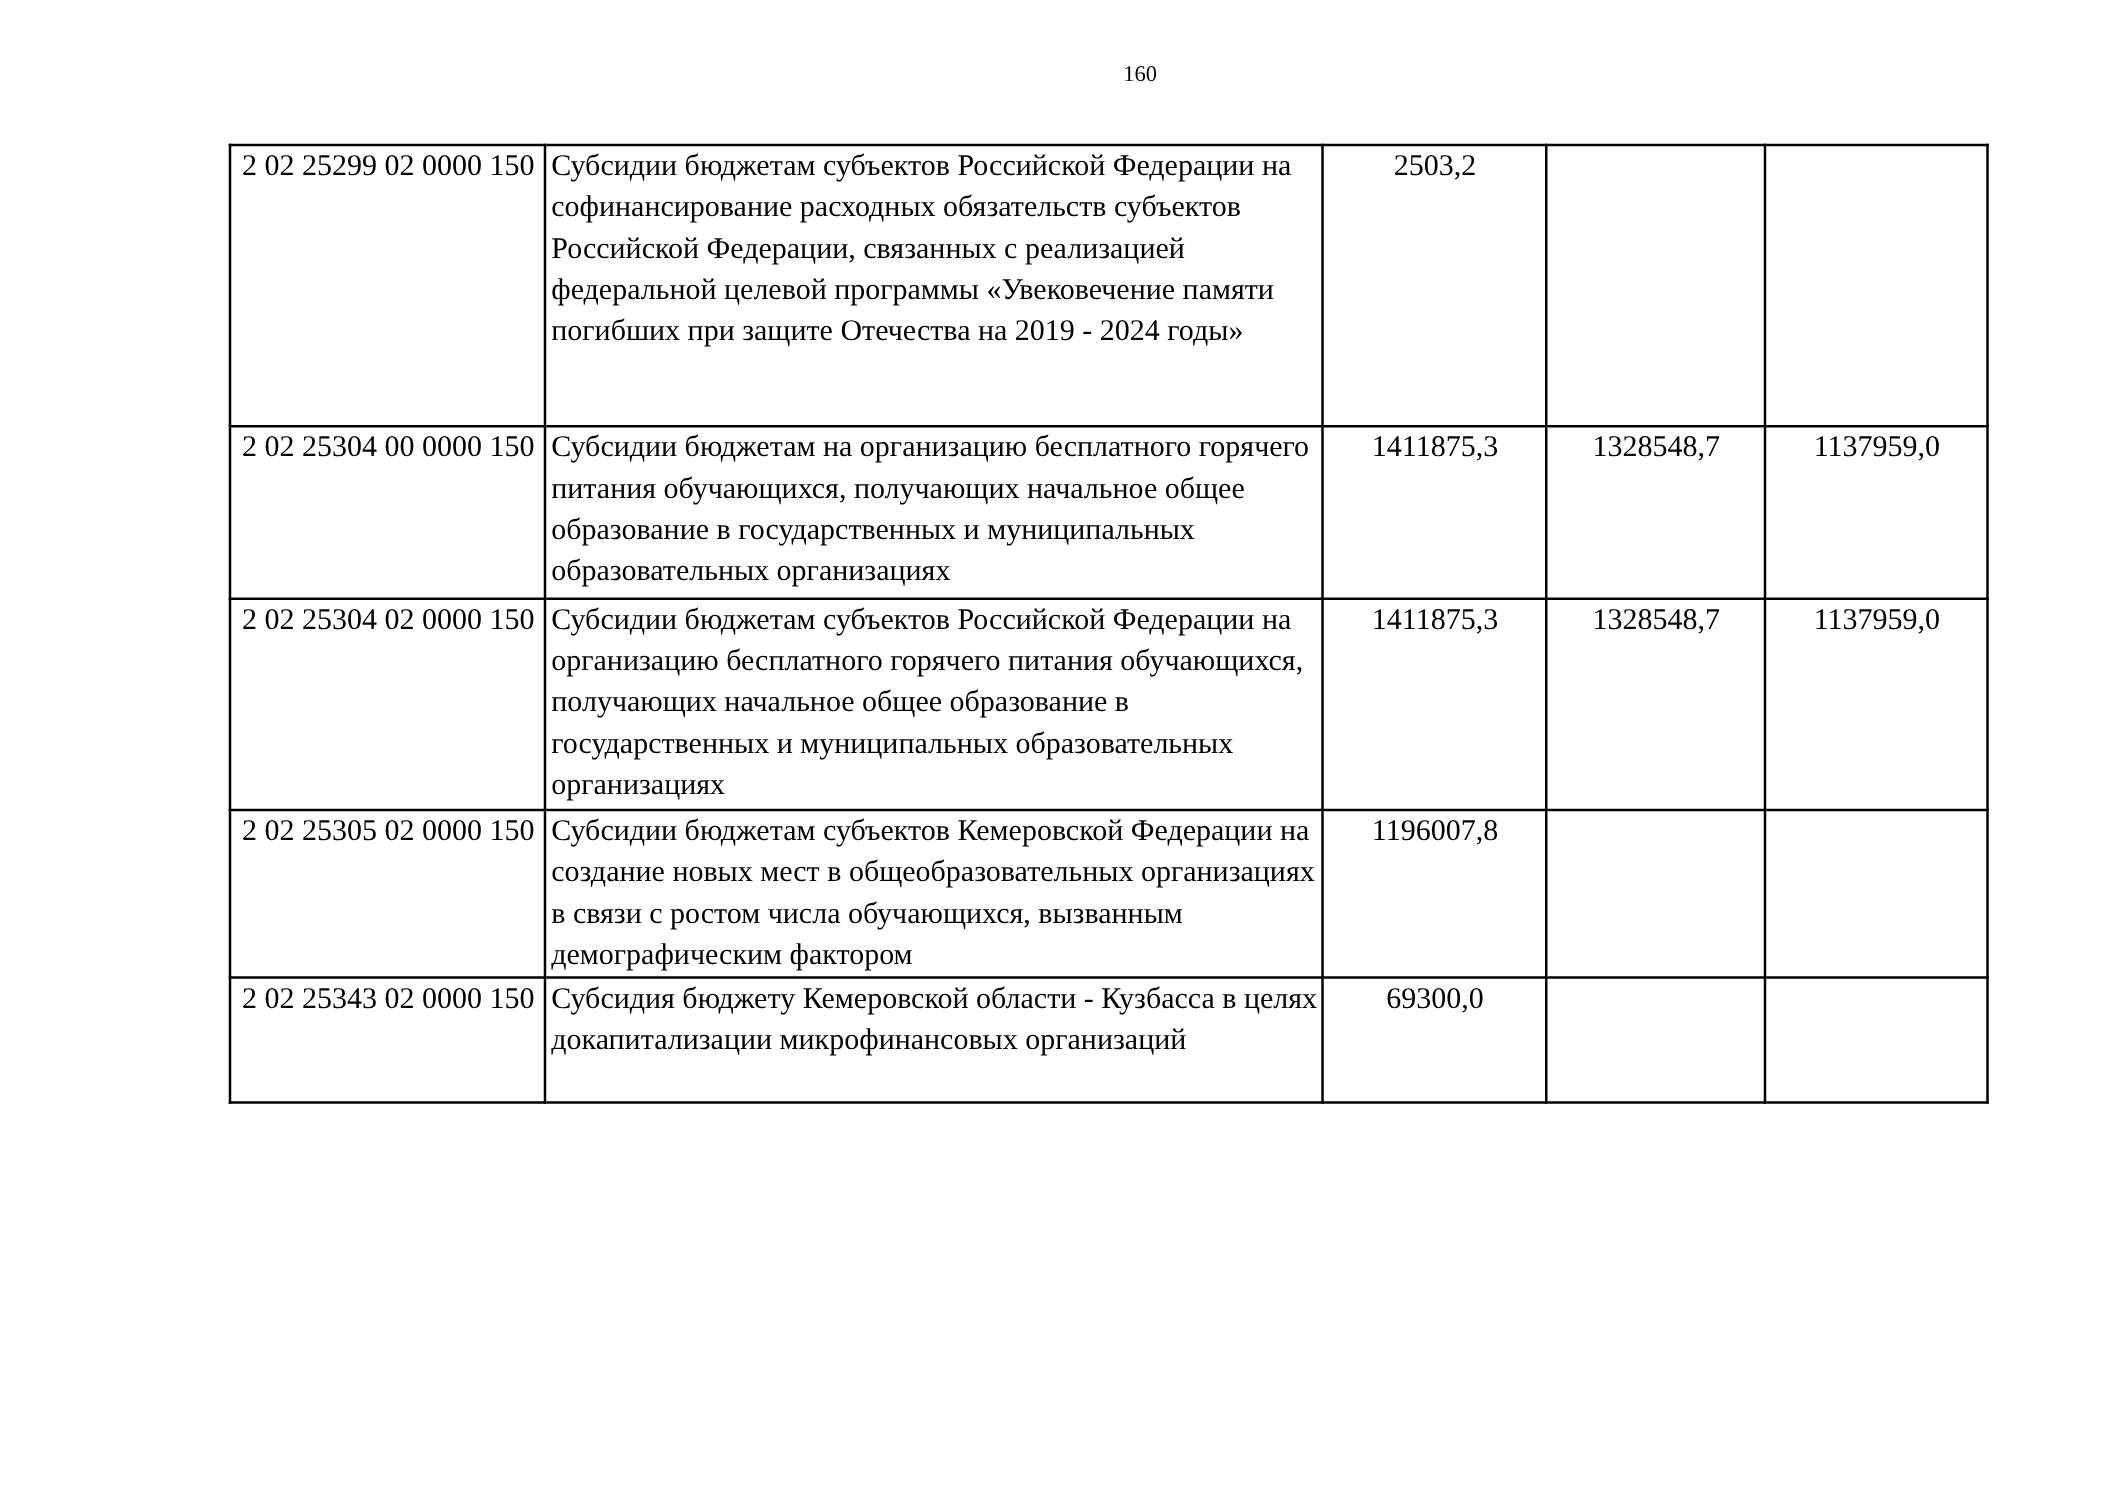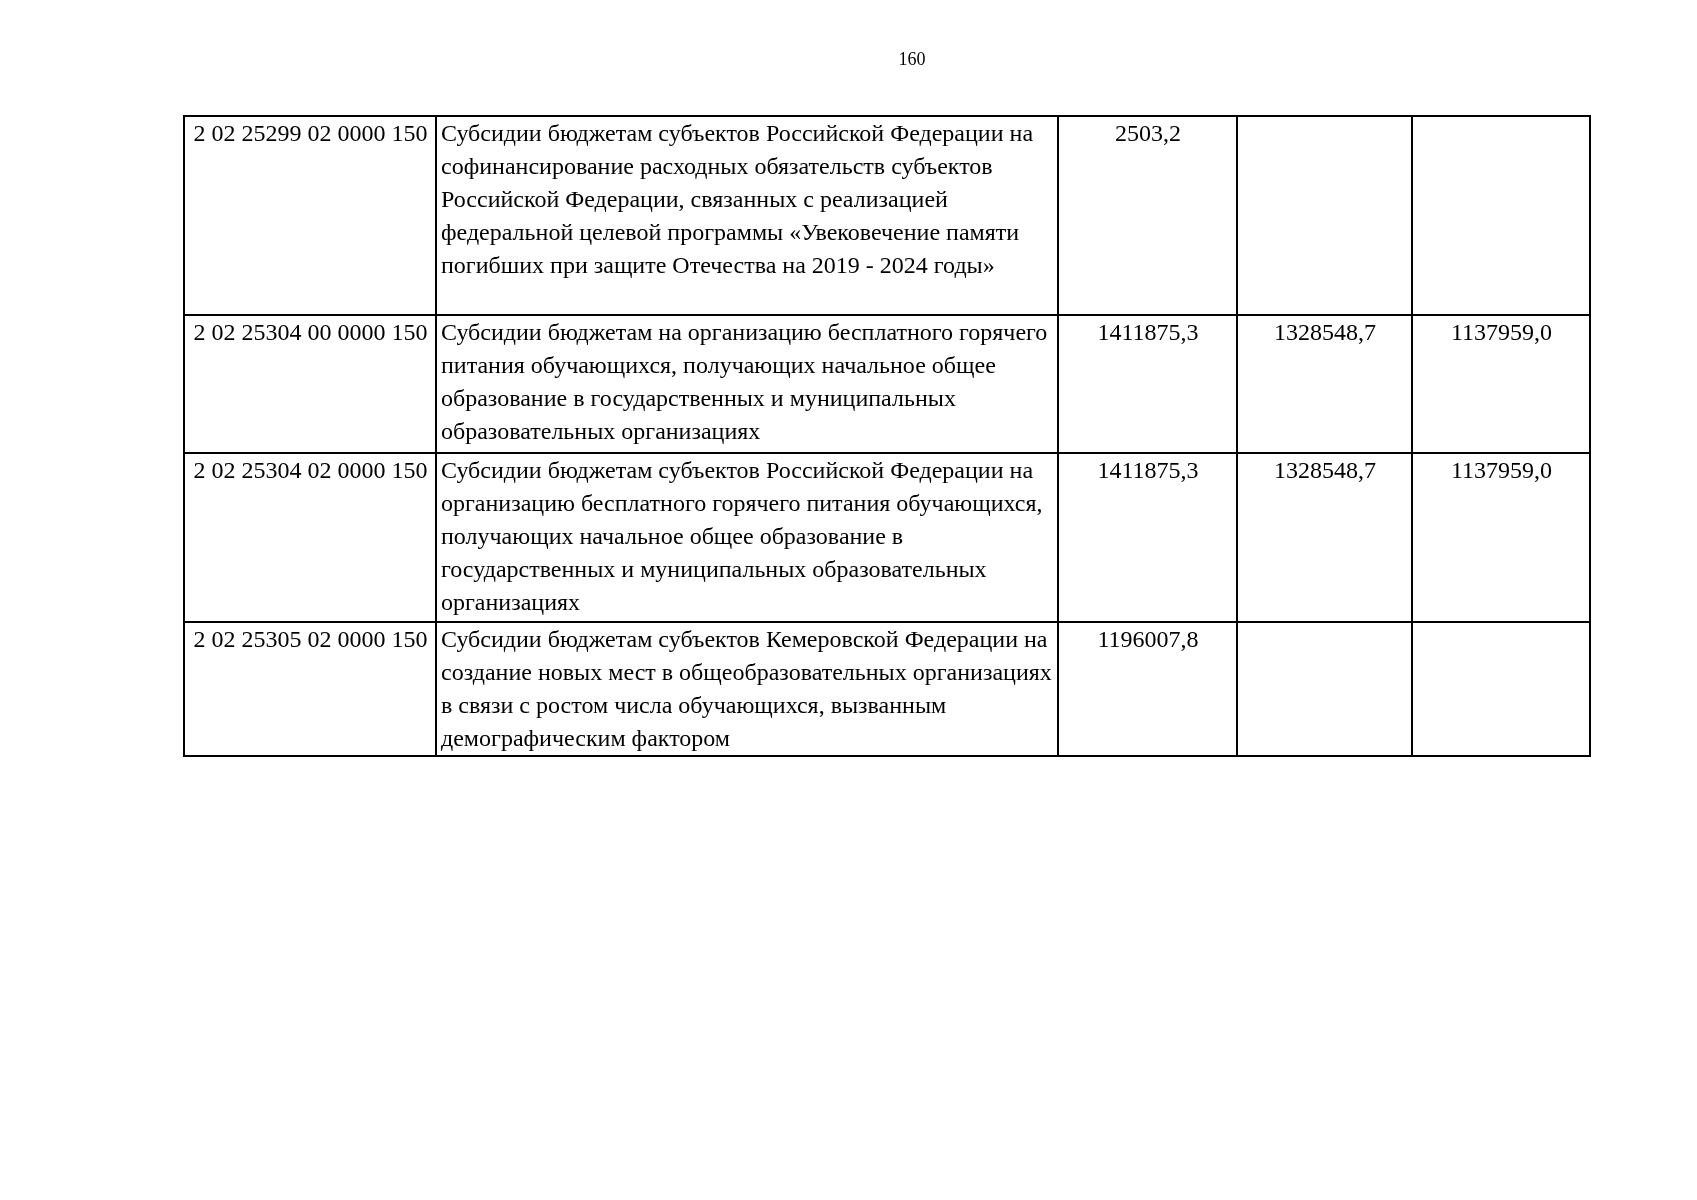--- a/index.html
+++ b/index.html
@@ -67,21 +67,21 @@
 
 <table class="budget">
   <colgroup>
     <col class="c-code">
       <col class="c-name">
       <col class="c-v1">
       <col class="c-v2">
       <col class="c-v3">
   </colgroup>
   <tbody>
-    <tr style="height:199px">
+    <tr style="height:225px">
       <td class="code">2 02 25299 02 0000 150</td>
       <td class="name">Субсидии бюджетам субъектов Российской Федерации на софинансирование расходных обязательств субъектов Российской Федерации, связанных с реализацией федеральной целевой программы «Увековечение памяти погибших при защите Отечества на 2019 - 2024 годы»</td>
       <td class="num">2503,2</td>
       <td class="num"></td>
       <td class="num"></td>
     </tr>
     <tr style="height:138px">
       <td class="code">2 02 25304 00 0000 150</td>
       <td class="name">Субсидии бюджетам на организацию бесплатного горячего питания обучающихся, получающих начальное общее образование в государственных и муниципальных образовательных организациях</td>
       <td class="num">1411875,3</td>
@@ -95,14 +95,21 @@
       <td class="num">1328548,7</td>
       <td class="num">1137959,0</td>
     </tr>
     <tr style="height:126px">
       <td class="code">2 02 25305 02 0000 150</td>
       <td class="name">Субсидии бюджетам субъектов Кемеровской Федерации на создание новых мест в общеобразовательных организациях в связи с ростом числа обучающихся, вызванным демографическим фактором</td>
       <td class="num">1196007,8</td>
       <td class="num"></td>
       <td class="num"></td>
     </tr>
+    <tr style="height:100px">
+      <td class="code">2 02 25343 02 0000 150</td>
+      <td class="name">Субсидия бюджету Кемеровской области - Кузбасса в целях докапитализации микрофинансовых организаций</td>
+      <td class="num">69300,0</td>
+      <td class="num"></td>
+      <td class="num"></td>
+    </tr>
   </tbody>
 </table>
 
 </body></html>

